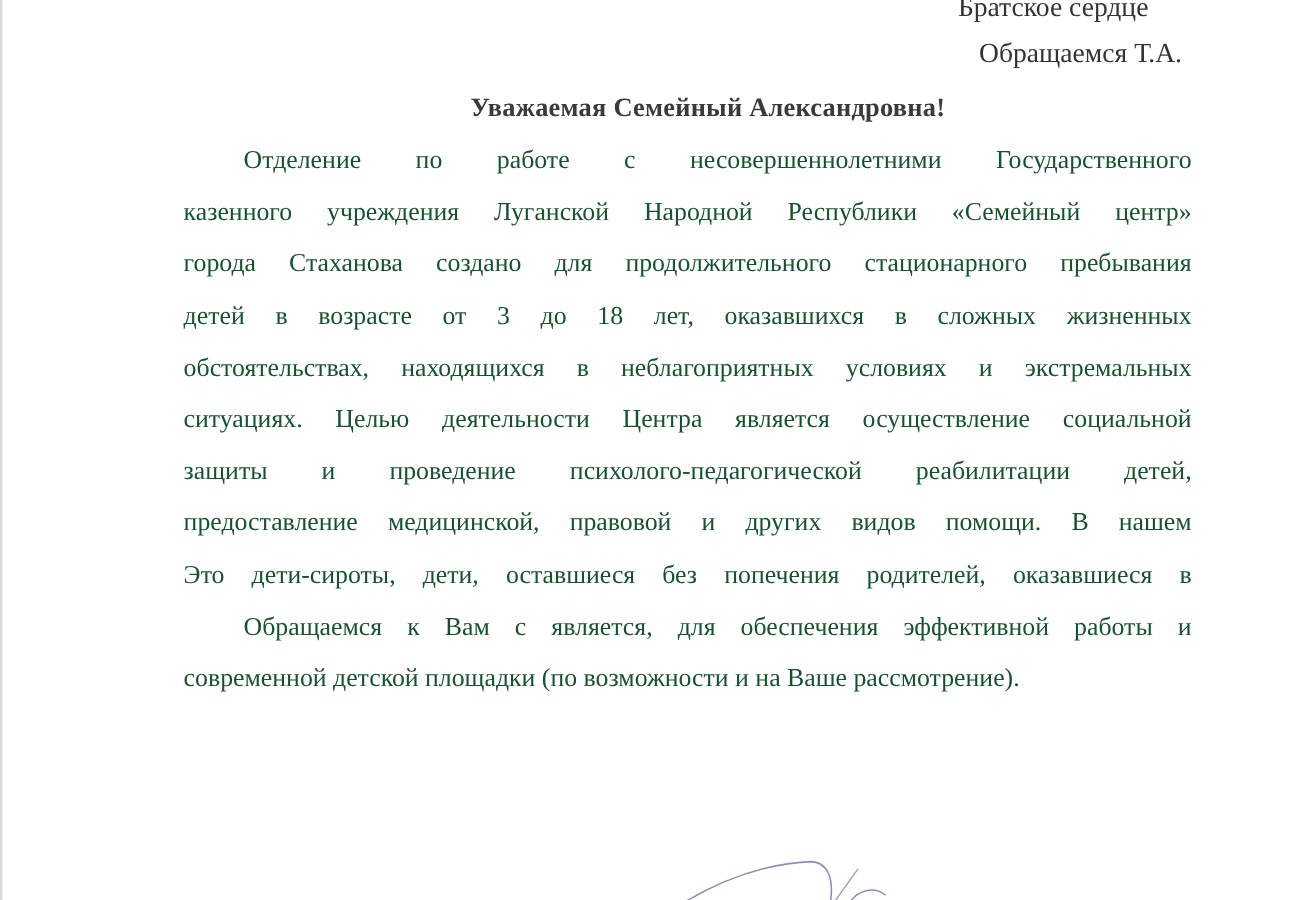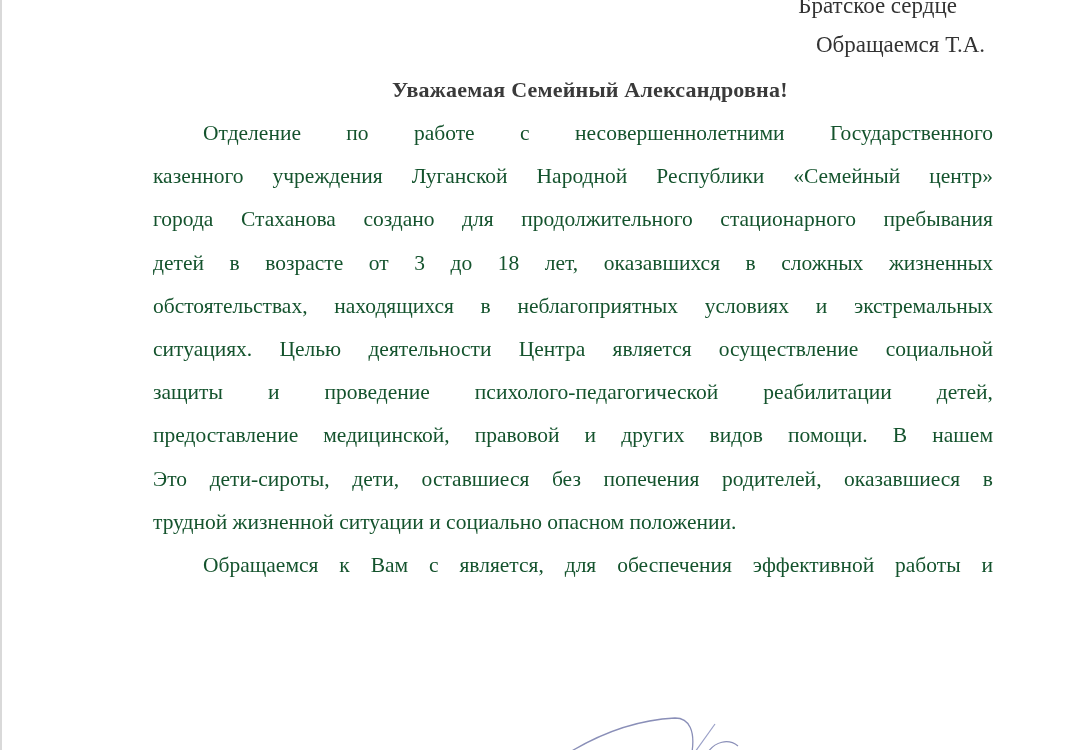--- a/index.html
+++ b/index.html
@@ -102,24 +102,24 @@
   <div>
     <span class="line indent">Отделение по работе с несовершеннолетними Государственного</span>
     <span class="line">казенного учреждения Луганской Народной Республики «Семейный центр»</span>
     <span class="line">города Стаханова создано для продолжительного стационарного пребывания</span>
     <span class="line">детей в возрасте от 3 до 18 лет, оказавшихся в сложных жизненных</span>
     <span class="line">обстоятельствах, находящихся в неблагоприятных условиях и экстремальных</span>
     <span class="line">ситуациях. Целью деятельности Центра является осуществление социальной</span>
     <span class="line">защиты и проведение психолого-педагогической реабилитации детей,</span>
     <span class="line">предоставление медицинской, правовой и других видов помощи. В нашем</span>
     <span class="line">Это дети-сироты, дети, оставшиеся без попечения родителей, оказавшиеся в</span>
-    <span class="line last">трудной жизненной ситуации и социально опасном положении.</span>
   </div>
   <div>
     <span class="line indent">Обращаемся к Вам с является, для обеспечения эффективной работы и</span>
+    <span class="line last">современной детской площадки (по возможности и на Ваше рассмотрение).</span>
   </div>
 </div>
 
 <svg class="signature" viewBox="0 0 220 40">
   <path d="M30 40 C 60 22, 95 8, 135 6 C 150 6, 155 20, 152 40" fill="none" stroke="#8a8fb8" stroke-width="1.3"></path>
   <path d="M155 40 L 175 12" fill="none" stroke="#9aa0c8" stroke-width="1.2"></path>
   <path d="M168 40 C 175 30, 188 26, 198 34" fill="none" stroke="#8a8fb8" stroke-width="1.2"></path>
 </svg>
 
 </body></html>

